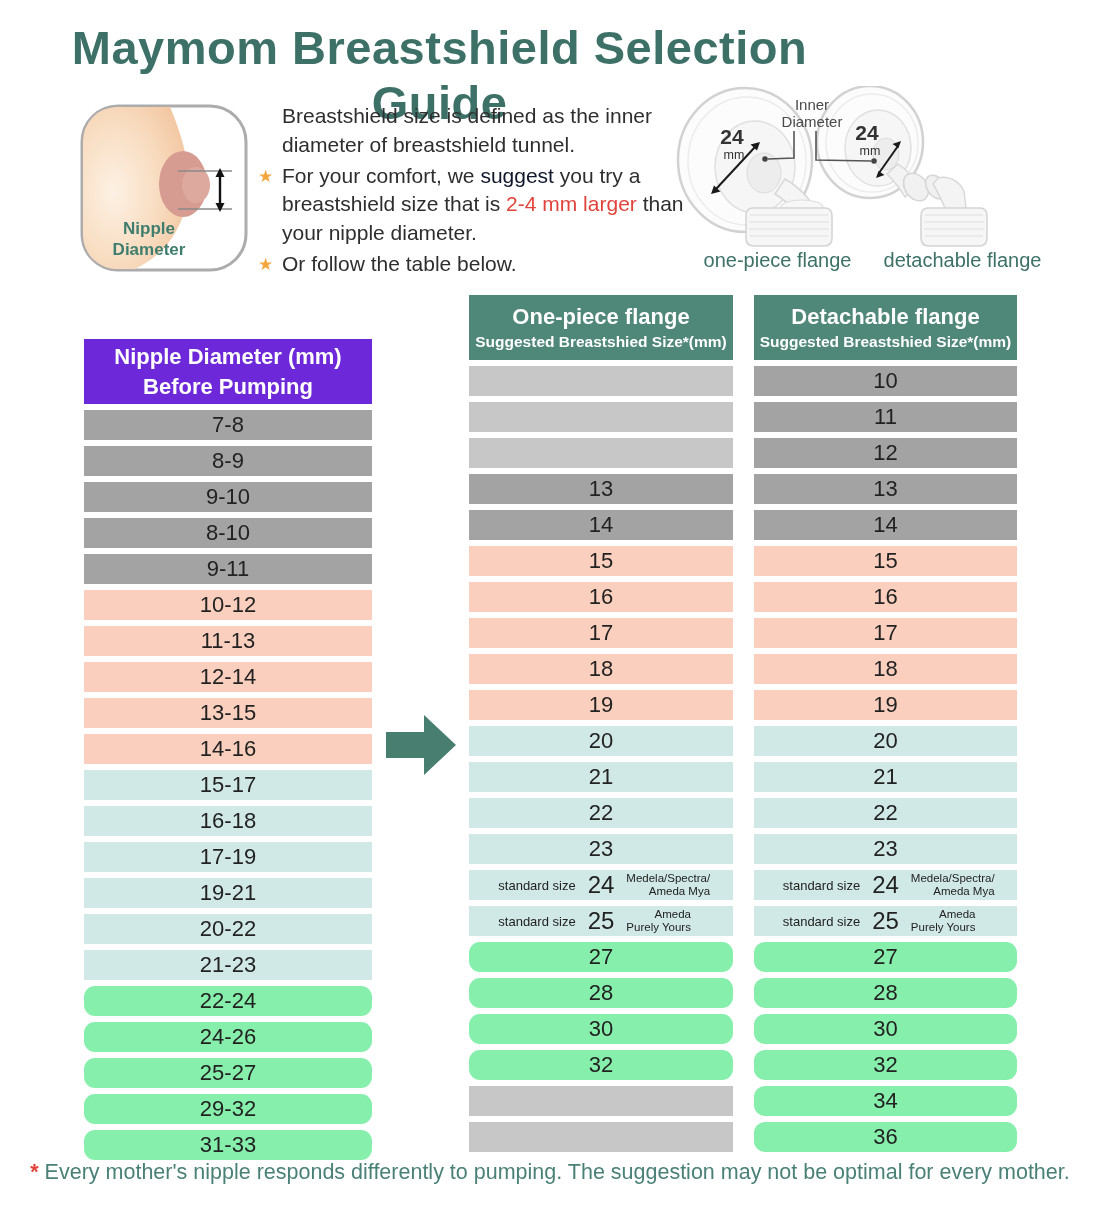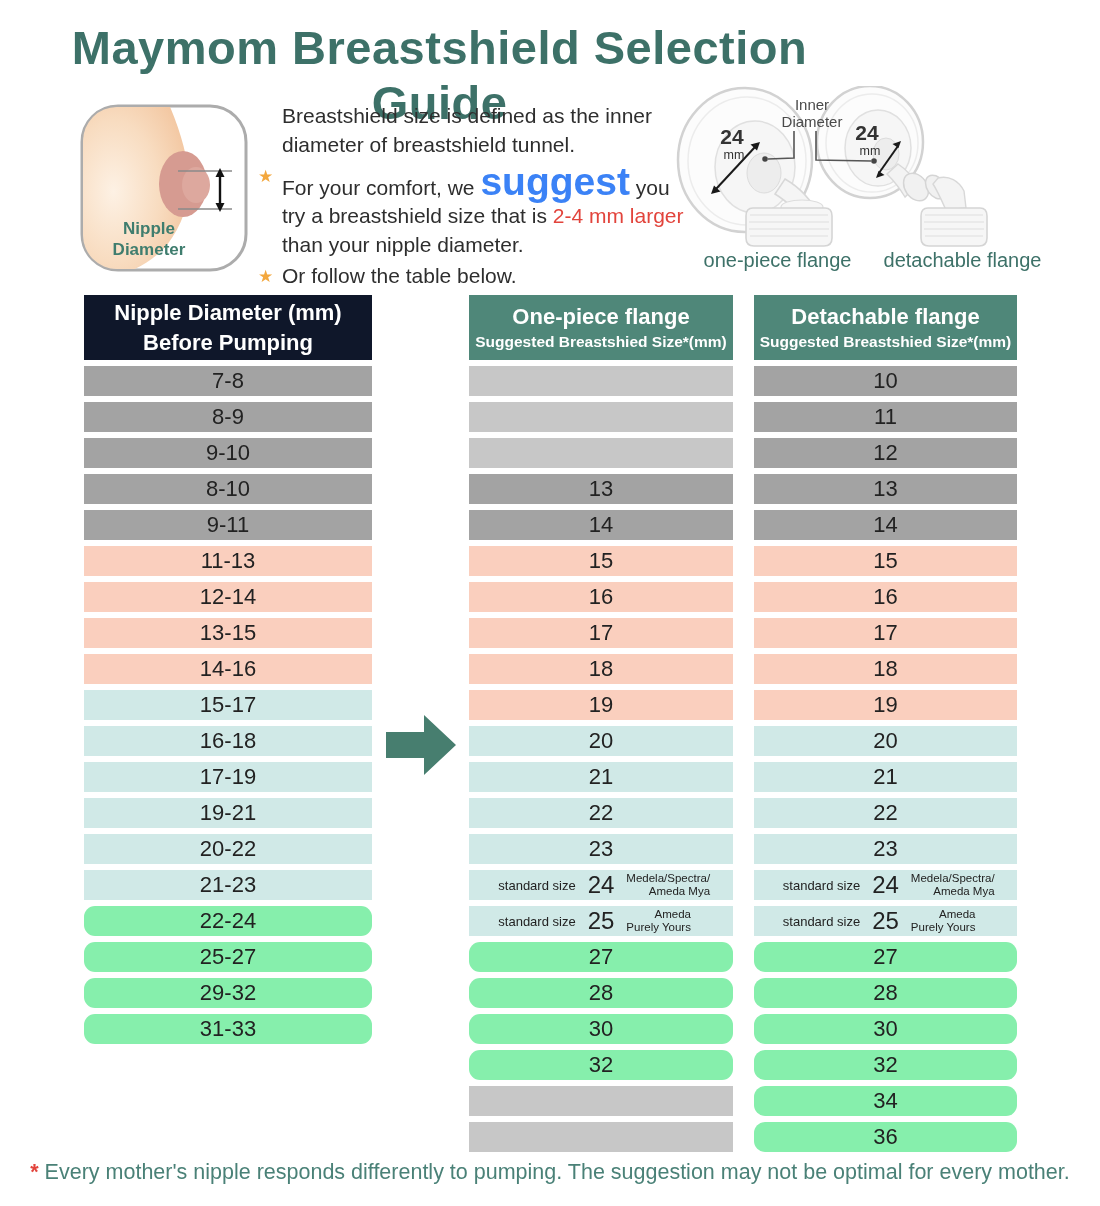--- a/index.html
+++ b/index.html
@@ -9,21 +9,21 @@
   
   .title{position:absolute;left:0;top:20px;width:879px;text-align:center;
          font-size:47px;font-weight:bold;color:#3D7168;letter-spacing:0.5px;}
 
   
   .intro{position:absolute;left:258px;top:102px;width:435px;
          font-size:21px;line-height:1.37;color:#2e2e2e;}
   .intro p{margin:0 0 2px 0;padding-left:24px;}
   .bullet{position:relative;padding-left:24px;margin:0 0 2px 0;}
   .bullet .star{position:absolute;left:0;top:3px;color:#F3A73D;font-size:17px;}
-  .emph{color:#3b82f6;font-size:39px;font-weight:bold;line-height:1;}
+  .emph{color:#0f172a;font-size:21px;font-weight:normal;line-height:1;}
   .hl-red{color:#E2443C;}
 
   
   .breast-box{position:absolute;left:80px;top:104px;width:168px;height:168px;}
   .nipple-label{position:absolute;left:89px;top:218px;width:120px;text-align:center;
                 font-weight:bold;font-size:17px;color:#3F7D6E;line-height:1.25;}
 
   
   .flange-svg{position:absolute;left:660px;top:86px;}
   .inner-diam-label{position:absolute;left:752px;top:96px;width:120px;text-align:center;
@@ -32,21 +32,21 @@
   .cap1{left:695px;width:165px;}
   .cap2{left:880px;width:165px;}
 
   
   .tcol{position:absolute;top:295px;display:flex;flex-direction:column;gap:6px;}
   #col1{left:84px;width:288px;}
   #col2{left:469px;width:264px;}
   #col3{left:754px;width:263px;}
   .thead{height:65px;display:flex;flex-direction:column;align-items:center;
          justify-content:center;color:#fff;font-weight:bold;text-align:center;}
-  .thead.gray{background:#0f172a;font-size:22px;line-height:1.35;}
+  .thead.gray{background:#6d28d9;font-size:22px;line-height:1.35;margin-top:44px;}
   .thead.teal{background:#4F8779;}
   .thead .h1{font-size:22px;line-height:1.2;}
   .thead .h2{font-size:15.5px;margin-top:3px;}
   .cell{height:30px;display:flex;align-items:center;justify-content:center;
         font-size:22px;color:#222;}
   .tone-pink{background:#a3a3a3;}
   .tone-salmon{background:#FACFBE;}
   .tone-blue{background:#D0E9E7;}
   .tone-yellow{background:#86efac;border-radius:11px;}
   .cell-empty{background:#C7C7C7;}
@@ -184,31 +184,33 @@
   <div class="tcol" id="col1">
     <div class="thead gray">
       <div>Nipple Diameter (mm)</div>
       <div>Before Pumping</div>
     </div>
   <div class="cell tone-pink">7-8</div>
       <div class="cell tone-pink">8-9</div>
       <div class="cell tone-pink">9-10</div>
       <div class="cell tone-pink">8-10</div>
       <div class="cell tone-pink">9-11</div>
+      <div class="cell tone-salmon">10-12</div>
       <div class="cell tone-salmon">11-13</div>
       <div class="cell tone-salmon">12-14</div>
       <div class="cell tone-salmon">13-15</div>
       <div class="cell tone-salmon">14-16</div>
       <div class="cell tone-blue">15-17</div>
       <div class="cell tone-blue">16-18</div>
       <div class="cell tone-blue">17-19</div>
       <div class="cell tone-blue">19-21</div>
       <div class="cell tone-blue">20-22</div>
       <div class="cell tone-blue">21-23</div>
       <div class="cell tone-yellow">22-24</div>
+      <div class="cell tone-yellow">24-26</div>
       <div class="cell tone-yellow">25-27</div>
       <div class="cell tone-yellow">29-32</div>
       <div class="cell tone-yellow">31-33</div>
     </div>
 
   <div class="tcol" id="col2">
     <div class="thead teal">
       <div class="h1">One-piece flange</div>
       <div class="h2">Suggested Breastshied Size*(mm)</div>
     </div>

